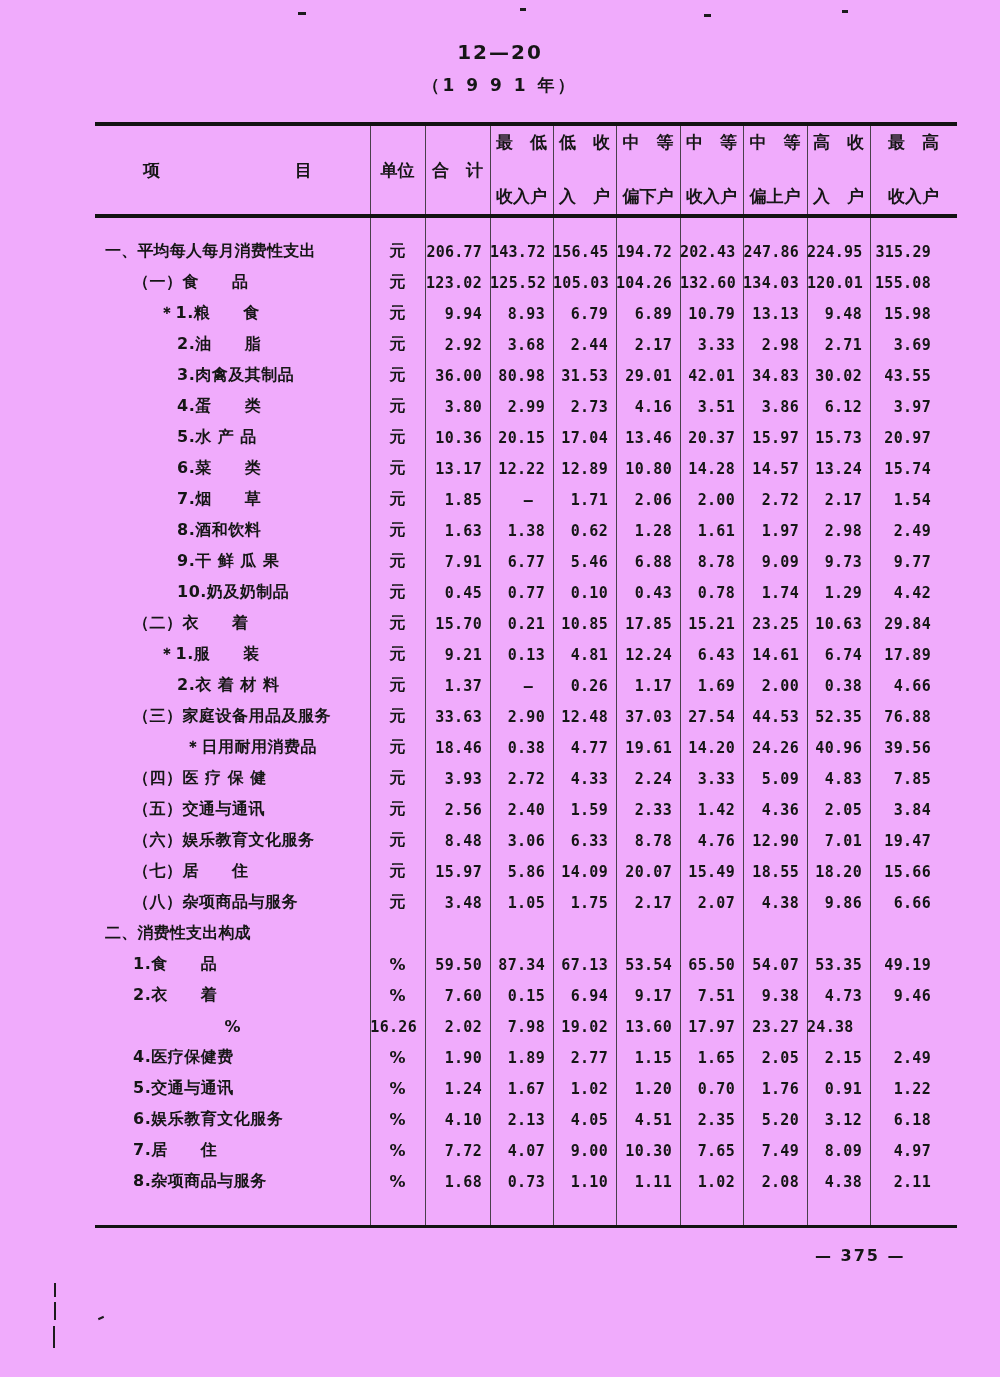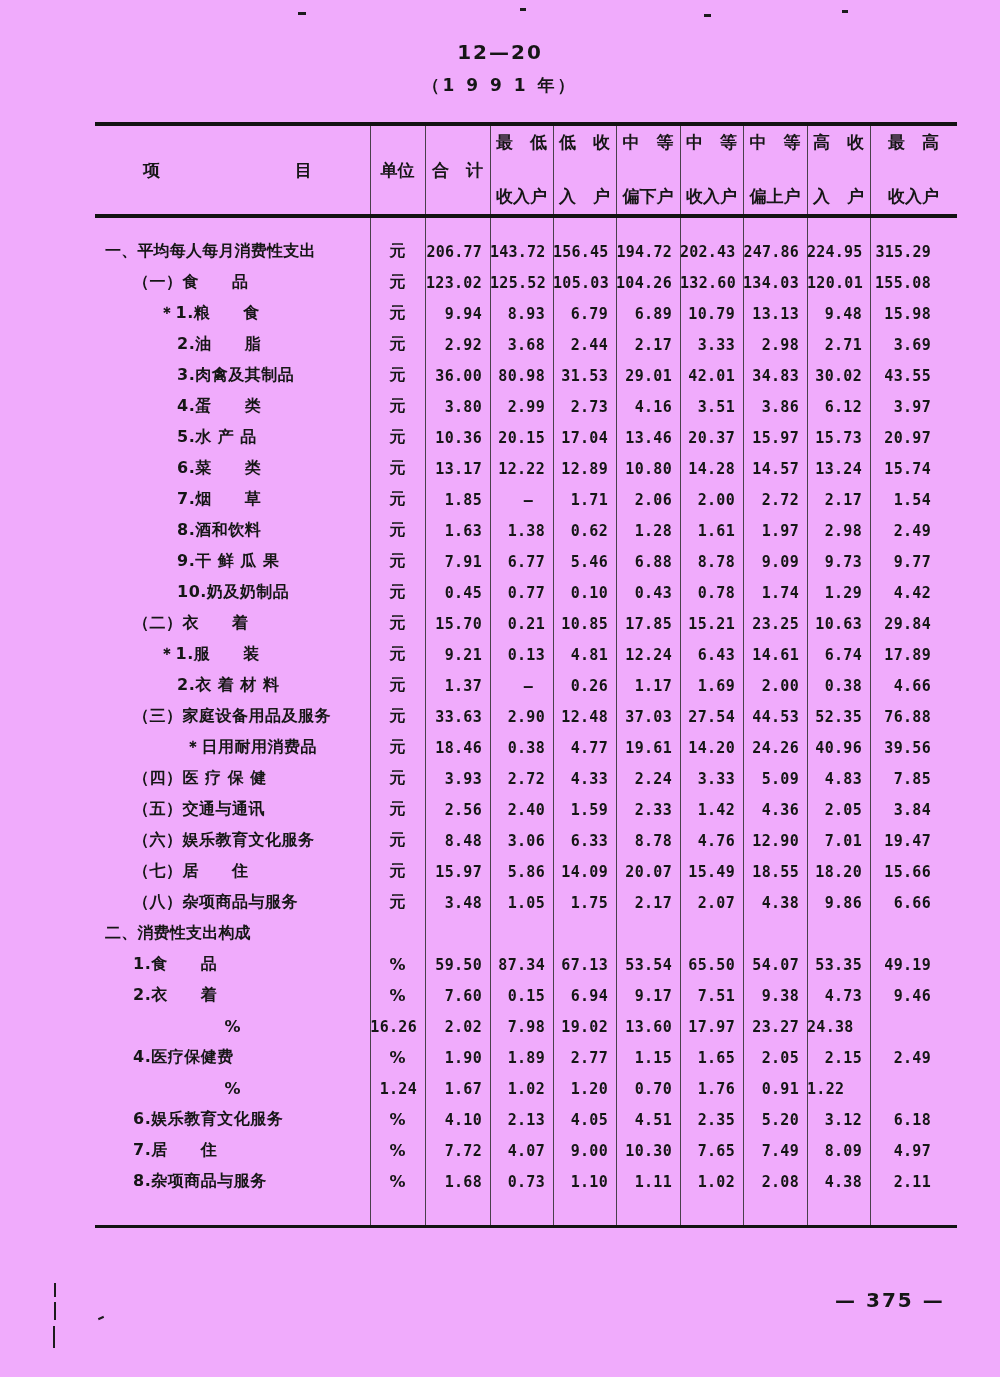--- a/index.html
+++ b/index.html
@@ -41,21 +41,21 @@
   .ind3{padding-left:82px;} .ind4{padding-left:90px;}
   .unit{text-align:center; font-weight:600;}
   .val{
     text-align:right; padding-right:8px; font-weight:600; font-size:15px;
     font-family:"DejaVu Sans Mono","Liberation Mono",monospace; letter-spacing:.3px;
   }
   .row .val:last-child{padding-right:26px;}
   .val.dash{padding-right:20px;}
   .row.bold .lbl, .row.bold .val, .row.bold .unit{font-weight:800; letter-spacing:.2px;}
   
-  .pageno{position:absolute; left:815px; top:1288px; font-size:20px; font-weight:600; letter-spacing:2px; white-space:pre;margin-left:20px;}
+  .pageno{position:absolute; left:815px; top:1246px; font-size:16px; font-weight:600; letter-spacing:2px; white-space:pre;}
   .noise{position:absolute; background:#1c1c1c;}
   .n1{left:54px; top:1283px; width:2px; height:14px;}
   .n2{left:54px; top:1302px; width:2px; height:18px;}
   .n3{left:53px; top:1326px; width:2px; height:22px;}
   .n4{left:98px; top:1317px; width:6px; height:2px; transform:rotate(-25deg);}
   .n5{left:298px; top:12px; width:8px; height:3px;}
   .n6{left:520px; top:8px; width:6px; height:3px;}
   .n7{left:704px; top:14px; width:7px; height:3px;}
   .n8{left:842px; top:10px; width:6px; height:3px;}
 </style>
@@ -420,20 +420,21 @@
           <div class="val">1.90</div>
           <div class="val">1.89</div>
           <div class="val">2.77</div>
           <div class="val">1.15</div>
           <div class="val">1.65</div>
           <div class="val">2.05</div>
           <div class="val">2.15</div>
           <div class="val">2.49</div>
         </div>
         <div class="row">
+          <div class="lbl ind1">5.交通与通讯</div>
           <div class="unit">%</div>
           <div class="val">1.24</div>
           <div class="val">1.67</div>
           <div class="val">1.02</div>
           <div class="val">1.20</div>
           <div class="val">0.70</div>
           <div class="val">1.76</div>
           <div class="val">0.91</div>
           <div class="val">1.22</div>
         </div>

